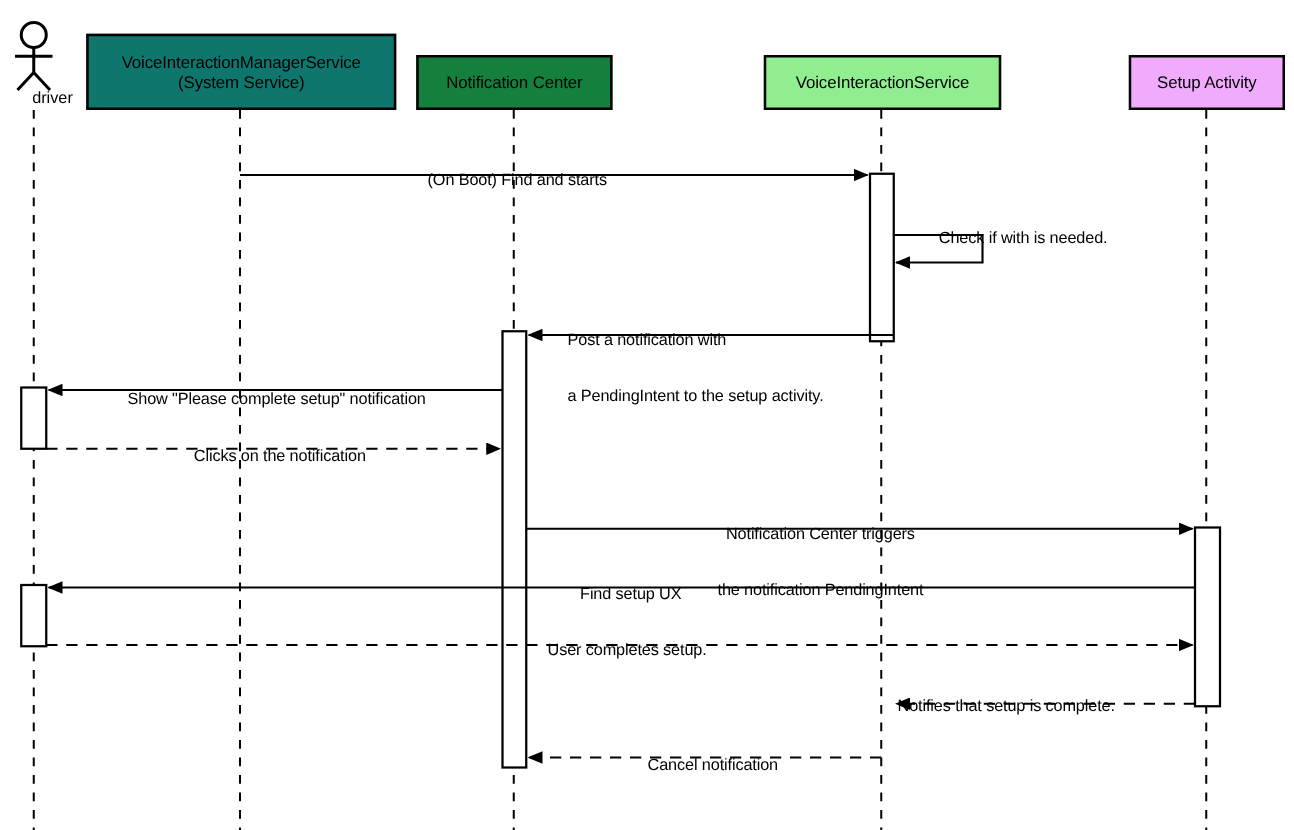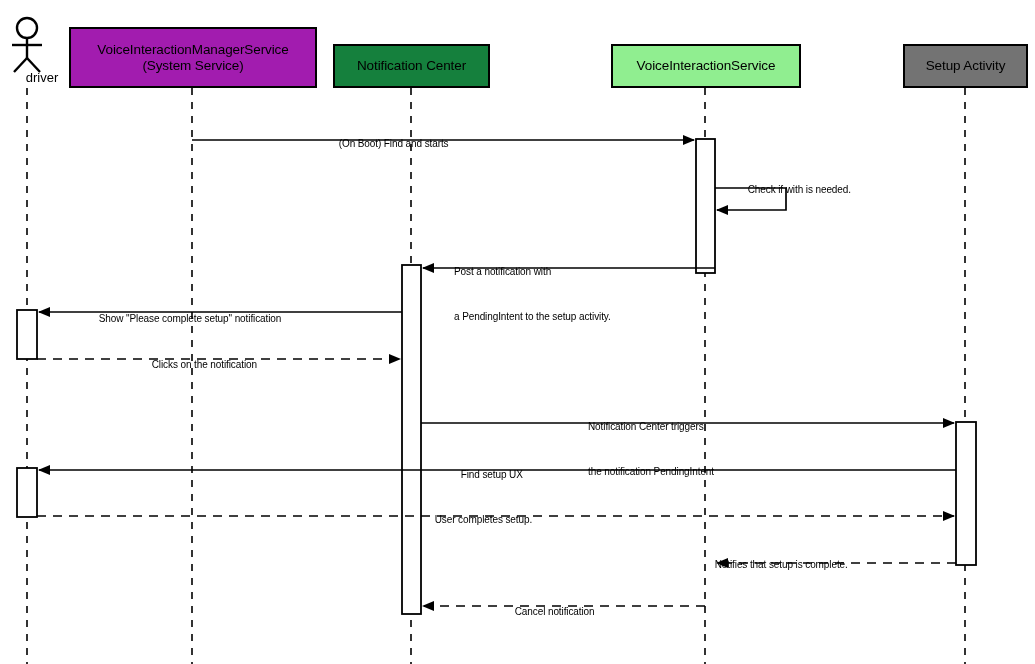--- a/index.html
+++ b/index.html
@@ -30,21 +30,21 @@
     align-items: center;
     justify-content: center;
     text-align: center;
     font-size: 13.5px;
     line-height: 15.5px;
     color: #000000;
     letter-spacing: -0.1px;
   }
   .msg-label {
     position: absolute;
-    font-size: 10px;
+    font-size: 13px;
     line-height: 15px;
     color: #000000;
     white-space: pre;
     letter-spacing: -0.1px;
   }
   .actor-label {
     position: absolute;
     font-size: 13px;
     color: #000000;
     text-align: center;
@@ -108,36 +108,36 @@
 
     <line x1="956" y1="470" x2="39" y2="470" stroke="#000000" stroke-width="1.7" marker-end="url(#arrowLeft)"></line>
 
     <line x1="37" y1="516" x2="954" y2="516" stroke="#000000" stroke-width="1.7" stroke-dasharray="9,7" marker-end="url(#arrowRight)"></line>
 
     <line x1="956" y1="563" x2="717" y2="563" stroke="#000000" stroke-width="1.7" stroke-dasharray="9,7" marker-end="url(#arrowLeft)"></line>
 
     <line x1="705" y1="606" x2="423" y2="606" stroke="#000000" stroke-width="1.7" stroke-dasharray="9,7" marker-end="url(#arrowLeft)"></line>
   </svg>
 
-  <div class="lifeline-box" style="left:69px; top:27px; width:248px; height:61px; background:#a21caf;">
+  <div class="lifeline-box" style="left:69px; top:27px; width:248px; height:61px; background:#0f766e;">
     <div>
       <div>VoiceInteractionManagerService</div>
       <div>(System Service)</div>
     </div>
   </div>
 
   <div class="lifeline-box" style="left:333px; top:44px; width:157px; height:44px; background:#15803d;">
     <span>Notification Center</span>
   </div>
 
   <div class="lifeline-box" style="left:611px; top:44px; width:190px; height:44px; background:#90ee90;">
     <span>VoiceInteractionService</span>
   </div>
 
-  <div class="lifeline-box" style="left:903px; top:44px; width:125px; height:44px; background:#737373;">
+  <div class="lifeline-box" style="left:903px; top:44px; width:125px; height:44px; background:#f0abfc;">
     <span>Setup Activity</span>
   </div>
 
   <div class="actor-label" style="left:0px; top:70px; width:56px;">
     <span>driver</span>
   </div>
 
   <div class="msg-label" style="left:328px; top:121px;">
     <span>(On Boot) Find and starts</span>
   </div>
@@ -152,21 +152,21 @@
   </div>
 
   <div class="msg-label" style="left:88px; top:296px;">
     <span>Show "Please complete setup" notification</span>
   </div>
 
   <div class="msg-label" style="left:141px; top:342px;">
     <span>Clicks on the notification</span>
   </div>
 
-  <div class="msg-label" style="left:588px; top:389px; text-align:left;">
+  <div class="msg-label" style="left:574px; top:389px; text-align:center;">
     <div>Notification Center triggers</div>
     <div>the notification PendingIntent</div>
   </div>
 
   <div class="msg-label" style="left:450px; top:452px;">
     <span>Find setup UX</span>
   </div>
 
   <div class="msg-label" style="left:424px; top:497px;">
     <span>User completes setup.</span>

